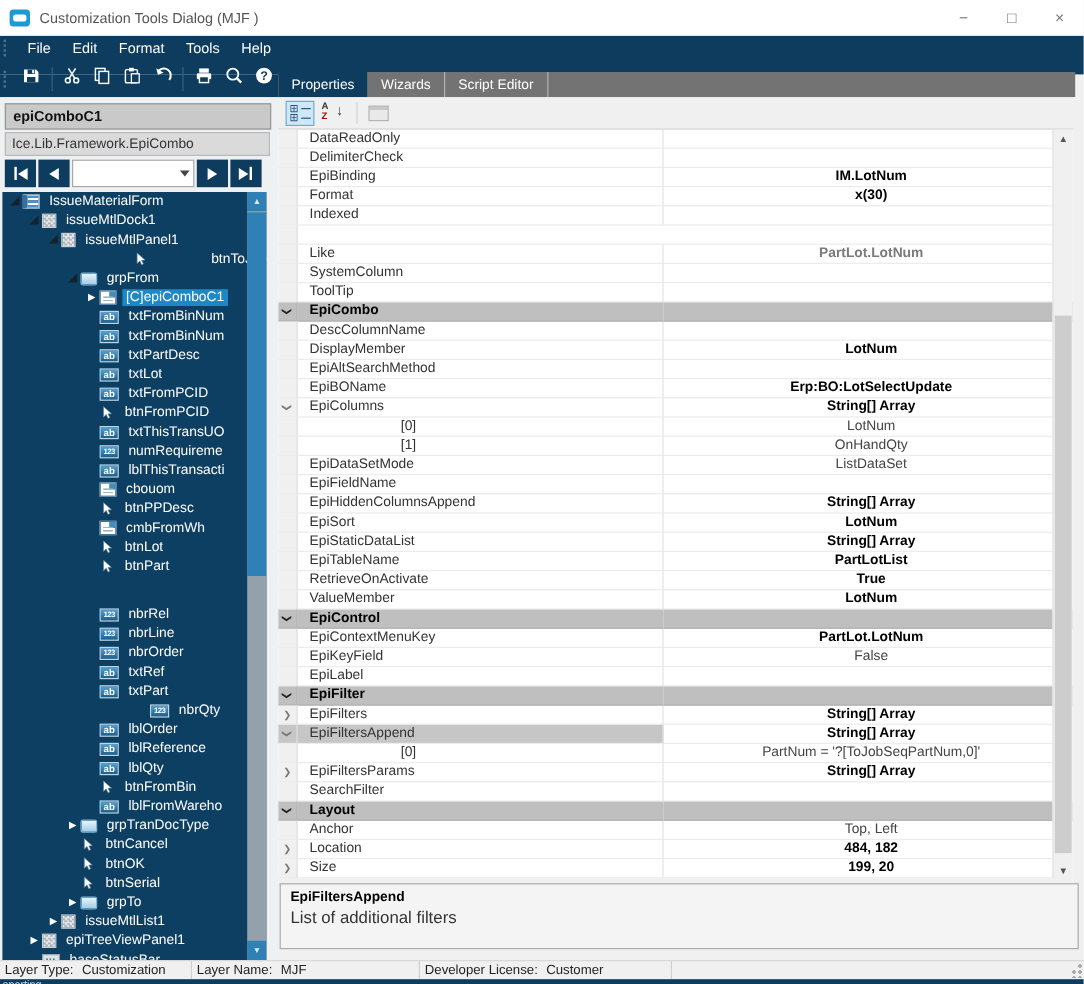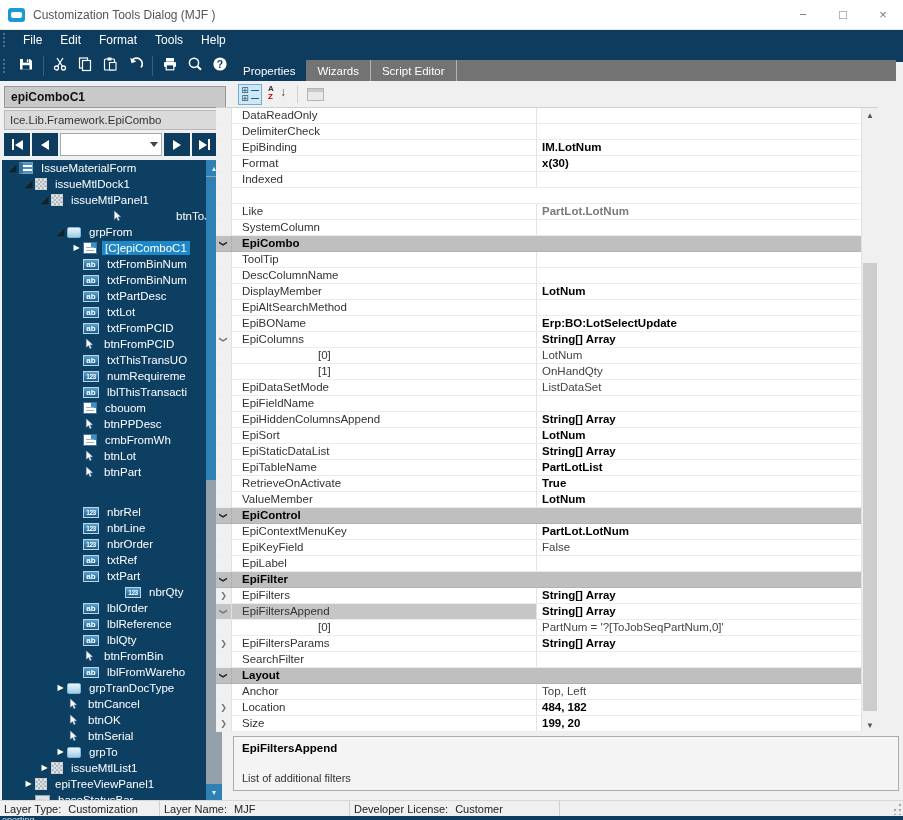--- a/index.html
+++ b/index.html
@@ -91,48 +91,48 @@
   .cat-ic{font-size:9px;color:#2c567c;line-height:8px;text-align:left;}
   .cat-ic div{white-space:nowrap;}
   .cat-line{display:inline-block;width:8px;height:0;border-top:1px solid #2c567c;margin-left:2px;vertical-align:middle;}
   .az-ic{position:relative;width:18px;height:18px;font-weight:bold;}
   .az-a{position:absolute;left:0;top:-1px;font-size:8px;color:#333;}
   .az-z{position:absolute;left:0;top:7px;font-size:8px;color:#b00000;}
   .az-ar{position:absolute;right:0;top:0px;font-size:12px;color:#444;}
   .pages-ic{width:17px;height:13px;border:1px solid #b5b5b5;background:#e9e9e9;box-sizing:border-box;
     background-image:linear-gradient(#c9c9c9 3px,transparent 3px);}
   
-  #grid{position:absolute;left:216px;top:107px;width:662px;height:625px;background:#fff;
+  #grid{position:absolute;left:232px;top:107px;width:662px;height:625px;background:#fff;
     border-top:1px solid #cfcfcf;box-sizing:border-box;}
   .g-row{height:16px;display:flex;font-size:11.5px;line-height:15px;box-sizing:border-box;cursor:default;}
   .g-chev{flex:0 0 16px;background:#f0f0f1;border-right:1px solid #e0e0e0;border-bottom:1px solid #ececec;
     display:flex;align-items:center;justify-content:center;box-sizing:border-box;}
   .chev{font-size:8px;color:#777;display:inline-block;}
   .chev.down{transform:rotate(90deg);}
   .g-name{flex:0 0 305px;border-right:1px solid #e3e3e3;border-bottom:1px solid #ececec;
     padding-left:10px;color:#333;box-sizing:border-box;overflow:hidden;white-space:nowrap;}
   .g-val{flex:1;border-bottom:1px solid #ececec;padding-left:5px;color:#444;box-sizing:border-box;
-    overflow:hidden;white-space:nowrap;}
+    overflow:hidden;white-space:nowrap;text-align:center;}
   .g-row.cat .g-chev,.g-row.cat .g-name,.g-row.cat .g-val{background:#bfbfbf;border-color:#b2b2b2;}
   .g-row.cat .g-chev .chev{color:#222;font-weight:bold;}
   .g-row.cat .g-name{font-weight:bold;color:#000;border-right:none;}
   .g-row.sub .g-name{padding-left:86px;color:#333;}
   .g-row.selrow .g-chev,.g-row.selrow .g-name{background:#c6c6c6;}
   .v-bold{font-weight:bold;color:#000;}
   .v-muted{font-weight:bold;color:#7a7a7a;}
   
   #grid-sb{position:absolute;right:0;top:0;width:17px;height:624px;background:#f0f0f1;border-left:1px solid #e2e2e2;box-sizing:border-box;}
   .gsb-arrow{position:absolute;left:2px;width:12px;height:14px;color:#555;font-size:8px;
     display:flex;align-items:center;justify-content:center;}
   #grid-thumb{position:absolute;left:1px;top:155px;width:14px;height:448px;background:#cdcdcd;}
   
   #descbox{position:absolute;left:233px;top:736px;width:666px;height:55px;background:#f4f4f4;
     border:1px solid #ababab;box-sizing:border-box;padding:5px 8px;}
   #desc-title{font-size:11.5px;font-weight:bold;color:#000;}
-  #desc-text{font-size:11px;color:#333;margin-top:18px;}
+  #desc-text{font-size:14px;color:#333;margin-top:2px;}
   
   #statusbar{position:absolute;left:0;top:800px;width:903px;height:16px;background:#f0f0f1;
     border-top:1px solid #d8d8d8;display:flex;align-items:center;font-size:11px;color:#222;box-sizing:border-box;text-align:right;}
   .sb-panel{height:100%;display:flex;align-items:center;padding-left:4px;border-right:1px solid #d0d0d0;box-sizing:border-box;}
   .sb-panel .v{margin-left:7px;}
   #sb1{width:160px;} #sb2{width:190px;} #sb3{width:210px;} #sb4{flex:1;border-right:none;position:relative;}
   #gripcorner{position:absolute;right:1px;bottom:1px;width:12px;height:12px;
     background:
       radial-gradient(circle at 10px 2px,#aaa 1.4px,transparent 1.6px),
       radial-gradient(circle at 10px 7px,#aaa 1.4px,transparent 1.6px),
@@ -617,30 +617,30 @@
       <div class="g-row">
         <div class="g-chev"></div>
         <div class="g-name">Like</div>
         <div class="g-val v-muted">PartLot.LotNum</div>
       </div>
       <div class="g-row">
         <div class="g-chev"></div>
         <div class="g-name">SystemColumn</div>
         <div class="g-val"></div>
       </div>
+      <div class="g-row">
+        <div class="g-chev"></div>
+        <div class="g-name">ToolTip</div>
+        <div class="g-val"></div>
+      </div>
       <div class="g-row cat">
         <div class="g-chev">
           <span class="chev down">❯</span>
         </div>
         <div class="g-name">EpiCombo</div>
-        <div class="g-val"></div>
-      </div>
-      <div class="g-row">
-        <div class="g-chev"></div>
-        <div class="g-name">ToolTip</div>
         <div class="g-val"></div>
       </div>
       <div class="g-row">
         <div class="g-chev"></div>
         <div class="g-name">DescColumnName</div>
         <div class="g-val"></div>
       </div>
       <div class="g-row">
         <div class="g-chev"></div>
         <div class="g-name">DisplayMember</div>

